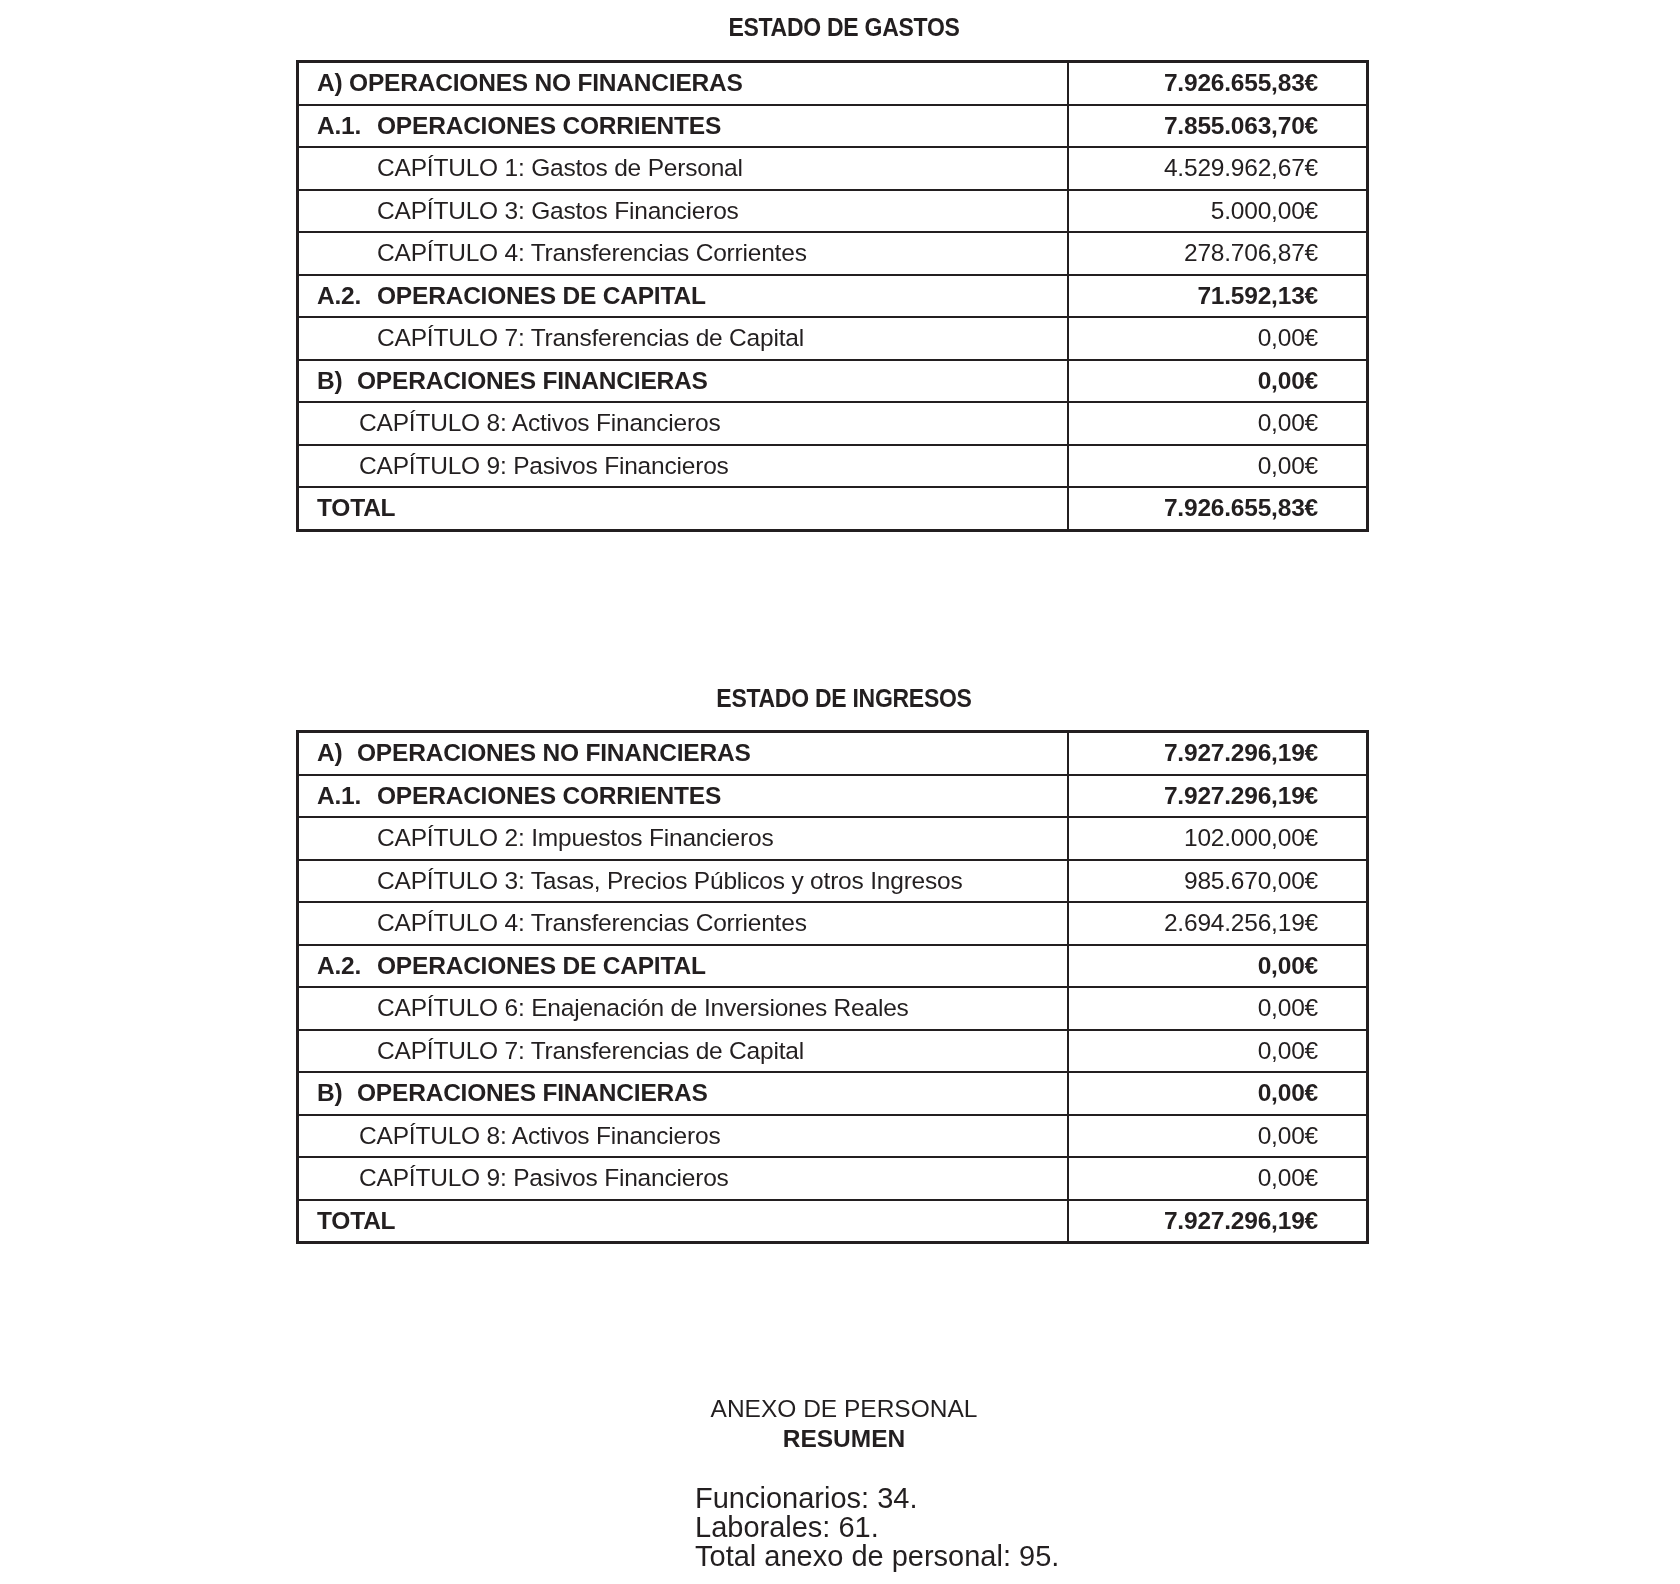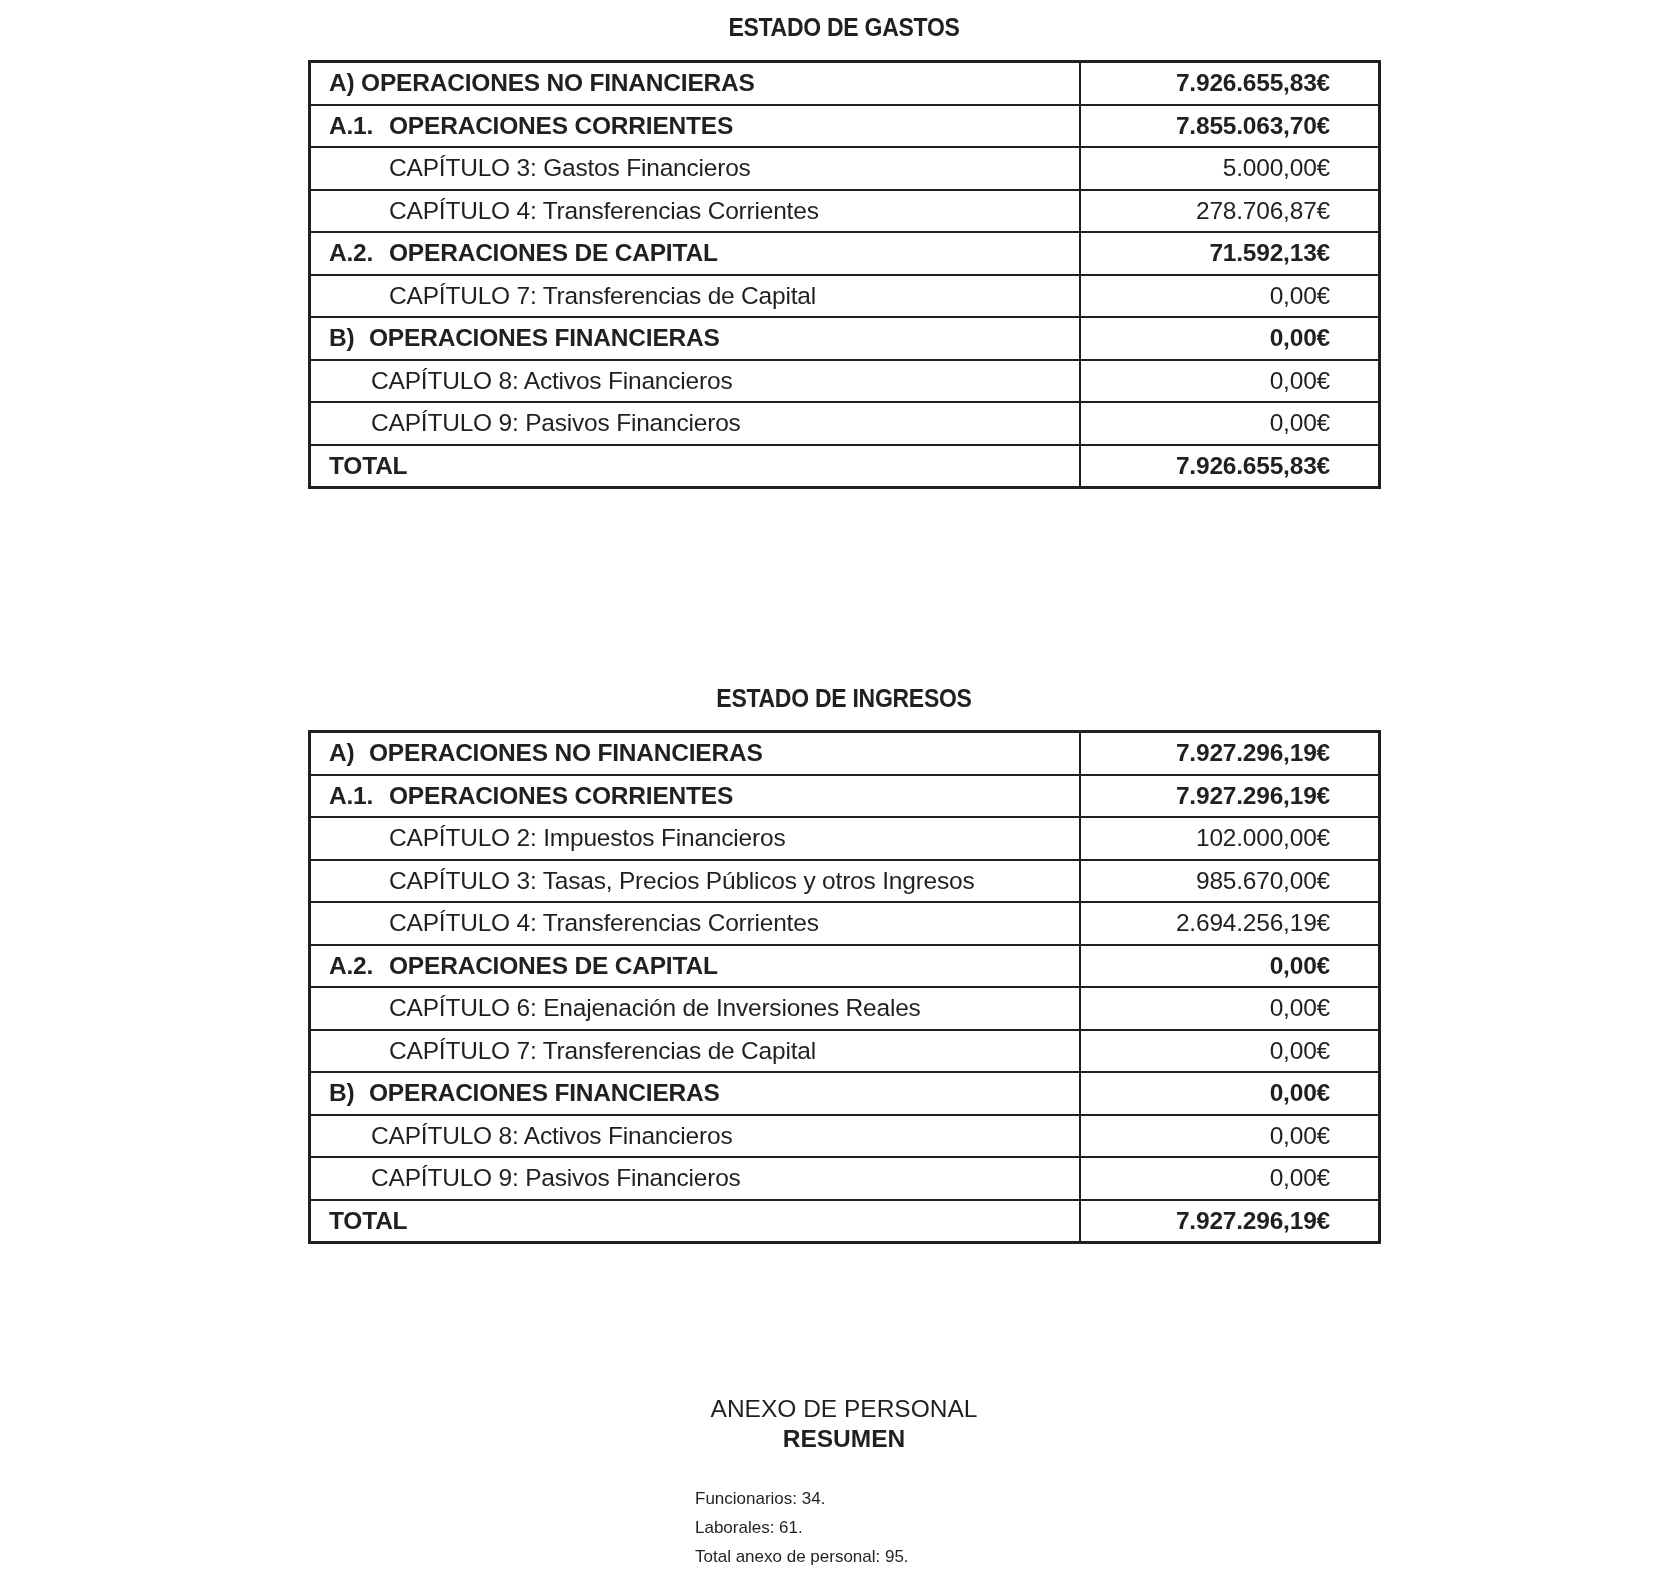--- a/index.html
+++ b/index.html
@@ -6,21 +6,21 @@
   body {
     width: 1680px; height: 1584px; position: relative; overflow: hidden;
     font-family: "Liberation Sans", sans-serif; color: #231f20;
   }
   .section-title {
     position: absolute; left: 0; width: 1688px; text-align: center;
     font-weight: bold; font-size: 25px; letter-spacing: -0.3px;
     transform: scaleX(0.92); transform-origin: center;
   }
   table.budget {
-    position: absolute; left: 308px; width: 1070px;
+    position: absolute; left: 296px; width: 1070px;
     border-collapse: collapse; table-layout: fixed;
     border: 3px solid #231f20;
   }
   table.budget col.c-label { width: 770px; }
   table.budget col.c-amount { width: 300px; }
   table.budget td {
     height: 40.5px; border: 2.5px solid #231f20; padding: 0;
     font-size: 24.5px; white-space: nowrap; overflow: hidden;
     letter-spacing: -0.2px;
   }
@@ -33,41 +33,45 @@
   .prefix { display: inline-block; }
   .prefix.a1 { width: 60px; }
   .prefix.b { width: 40px; }
   .annex-title {
     position: absolute; left: 0; width: 1688px; text-align: center; font-size: 24.5px;
   }
   .annex-sub {
     position: absolute; left: 0; width: 1688px; text-align: center; font-size: 24.5px; font-weight: bold;
   }
   .annex-list {
-    position: absolute; left: 695px; top: 1484px; font-size: 17px; line-height: 29px;
+    position: absolute; left: 695px; top: 1484px; font-size: 29px; line-height: 29px;
     margin: 0; padding: 0; list-style: none;
   }
 </style>
 </head>
 <body>
 
 <div class="section-title" style="top:13px;">ESTADO DE GASTOS</div>
 <table class="budget" style="top:60px;">
   <colgroup>
       <col class="c-label">
       <col class="c-amount">
     </colgroup>
   <tbody>
       <tr class="lvl-section">
         <td class="label"><span class="prefix ">A)</span> <span>OPERACIONES NO FINANCIERAS</span></td>
         <td class="amount">7.926.655,83€</td>
       </tr>
       <tr class="lvl-group">
         <td class="label"><span class="prefix a1">A.1.</span><span>OPERACIONES CORRIENTES</span></td>
         <td class="amount">7.855.063,70€</td>
+      </tr>
+      <tr class="lvl-chapter">
+        <td class="label"><span>CAPÍTULO 1: Gastos de Personal</span></td>
+        <td class="amount">4.529.962,67€</td>
       </tr>
       <tr class="lvl-chapter">
         <td class="label"><span>CAPÍTULO 3: Gastos Financieros</span></td>
         <td class="amount">5.000,00€</td>
       </tr>
       <tr class="lvl-chapter">
         <td class="label"><span>CAPÍTULO 4: Transferencias Corrientes</span></td>
         <td class="amount">278.706,87€</td>
       </tr>
       <tr class="lvl-group">

